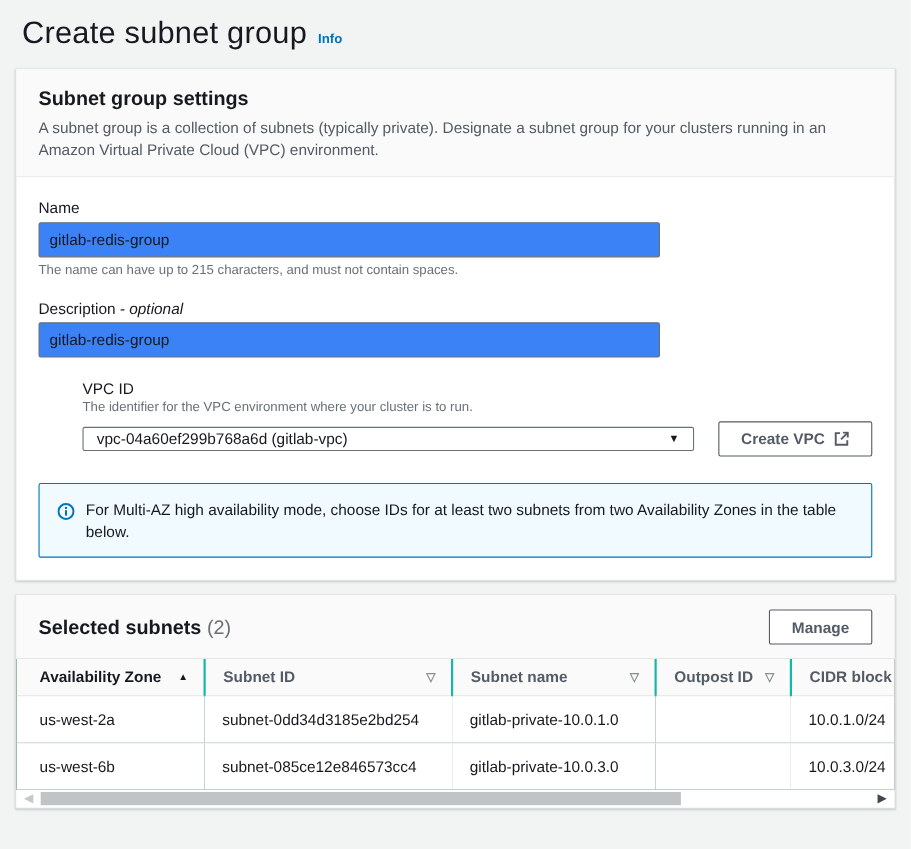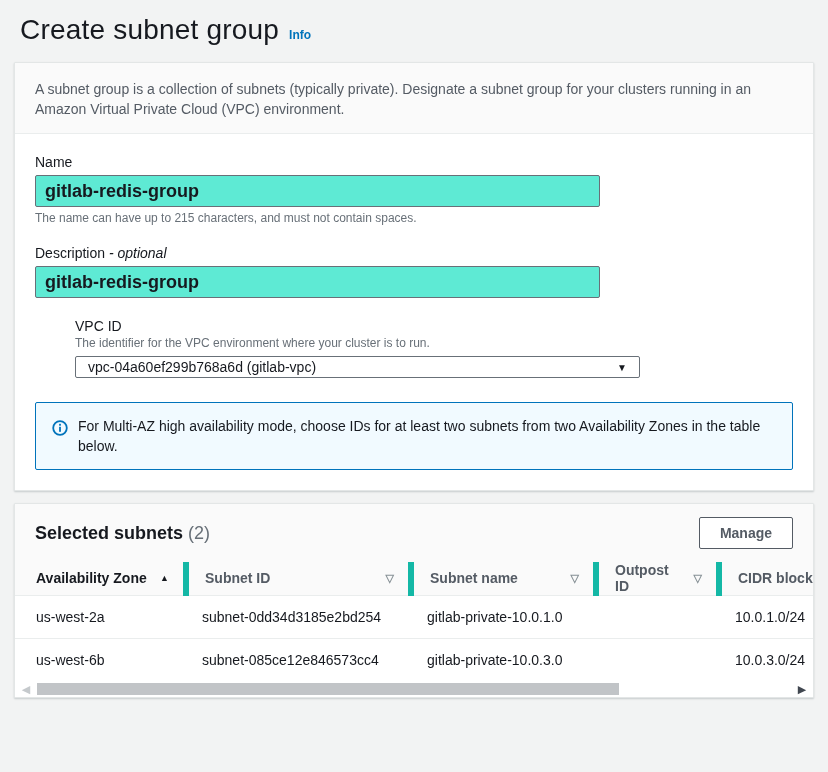--- a/index.html
+++ b/index.html
@@ -64,25 +64,24 @@
     color: #16191f;
     margin-bottom: 5px;
   }
   .optional { font-style: italic; }
   .text-input {
     width: 565px;
     height: 32px;
     border: 1px solid #687078;
     border-radius: 2px;
     padding: 4px 9px;
-    font-size: 18px;
+    font-size: 14px;
     font-family: "Liberation Sans", sans-serif;
     color: #16191f;
-    background: #5eead4;
-    font-weight: bold;
+    background: #3b82f6;
   }
   .hint {
     font-size: 12px;
     color: #687078;
     margin-top: 4px;
   }
   .hint-above { margin: 0 0 6px 0; }
 
   .vpc-row { display: flex; align-items: center; }
   .select-box {
@@ -154,21 +153,21 @@
   th {
     height: 33px;
     font-size: 14px;
     font-weight: bold;
     color: #545b64;
     text-align: left;
     padding: 0 14px 0 16px;
     cursor: pointer;
   }
   th:first-child { padding-left: 21px; }
-  th + th { border-left: 6px solid #14b8a6; }
+  th + th { border-left: 2px solid #14b8a6; }
   .th-inner { display: flex; align-items: center; justify-content: space-between; }
   th.sorted { color: #16191f; }
   .sort-asc { font-size: 9px; color: #16191f; margin-left: 8px; }
   .sort-none { font-size: 11px; color: #879196; margin-left: 8px; }
   tbody td {
     height: 43px;
     font-size: 14px;
     color: #16191f;
     padding: 0 16px;
     background: #fff;
@@ -199,20 +198,21 @@
 <body>
 
 <div class="page">
 
   <div class="page-title-row">
     <h1>Create subnet group</h1><a class="info-link">Info</a>
   </div>
 
   <section class="card">
     <div class="card-header">
+      <h2>Subnet group settings</h2>
       <p class="card-desc">A subnet group is a collection of subnets (typically private). Designate a subnet group for your clusters running in an Amazon Virtual Private Cloud (VPC) environment.</p>
     </div>
     <div class="card-body">
 
       <div class="field">
         <label class="field-label">Name</label>
         <input class="text-input" type="text" value="gitlab-redis-group" style="">
         <div class="hint">The name can have up to 215 characters, and must not contain spaces.</div>
       </div>
 
@@ -223,20 +223,28 @@
       </div>
 
       <div class="field" style="margin-bottom:0;margin-left:40px;">
         <label class="field-label" style="margin-bottom:2px;">VPC ID</label>
         <div class="hint hint-above">The identifier for the VPC environment where your cluster is to run.</div>
         <div class="vpc-row">
           <div class="select-box">
             <span>vpc-04a60ef299b768a6d (gitlab-vpc)</span>
             <span class="caret">▼</span>
           </div>
+          <button class="btn">
+            <span>Create VPC</span>
+            <svg width="14" height="14" viewBox="0 0 16 16" fill="none" stroke="#545b64" stroke-width="2">
+              <path d="M14 9.5V14H2V2h4.5"></path>
+              <path d="M9.5 1.5H14.5V6.5"></path>
+              <path d="M14 2L7.5 8.5"></path>
+            </svg>
+          </button>
         </div>
       </div>
 
       <div class="alert">
         <svg width="16" height="16" viewBox="0 0 16 16">
           <circle cx="8" cy="8" r="6.8" fill="none" stroke="#0073bb" stroke-width="1.8"></circle>
           <rect x="7.1" y="6.8" width="1.8" height="5" fill="#0073bb"></rect>
           <rect x="7.1" y="3.8" width="1.8" height="1.9" fill="#0073bb"></rect>
         </svg>
         <div class="alert-text">For Multi-AZ high availability mode, choose IDs for at least two subnets from two Availability Zones in the table below.</div>

